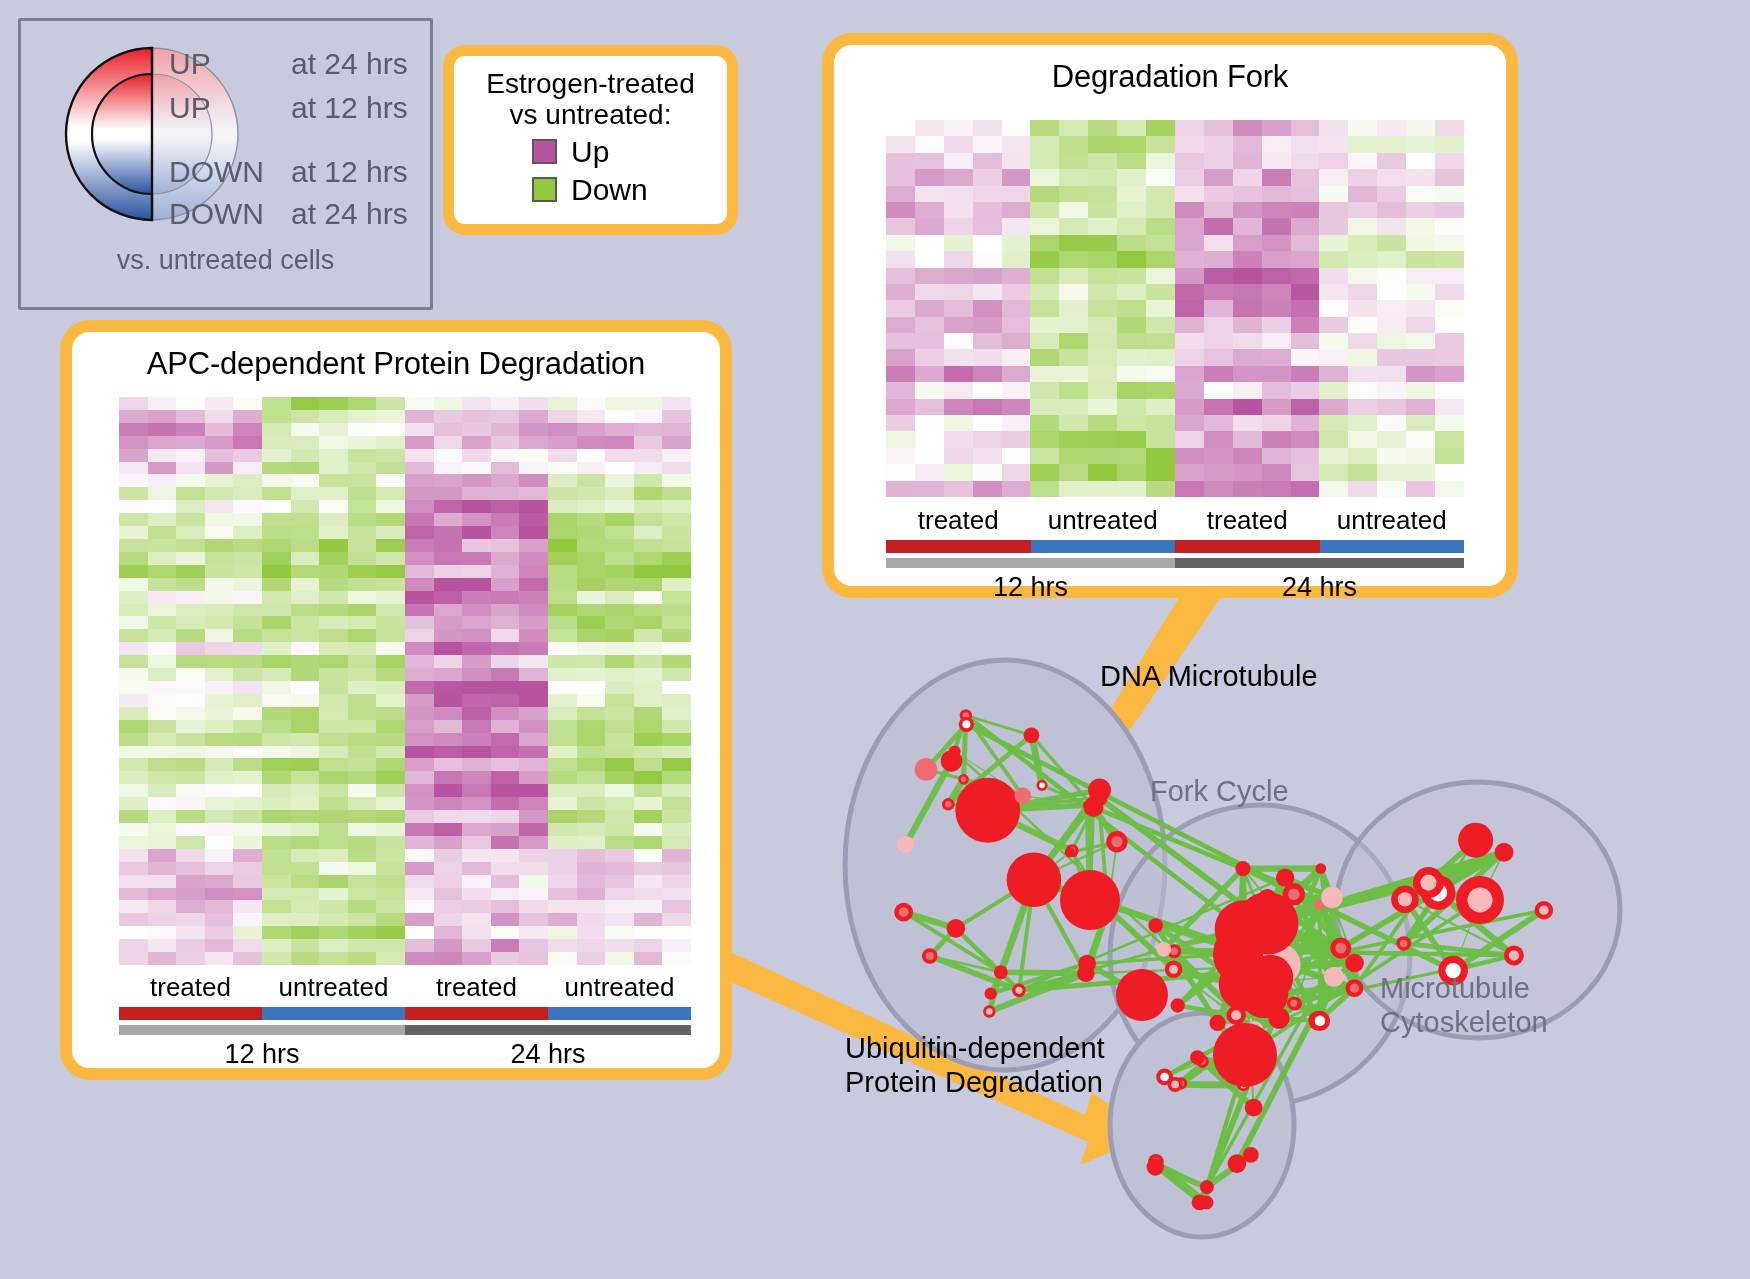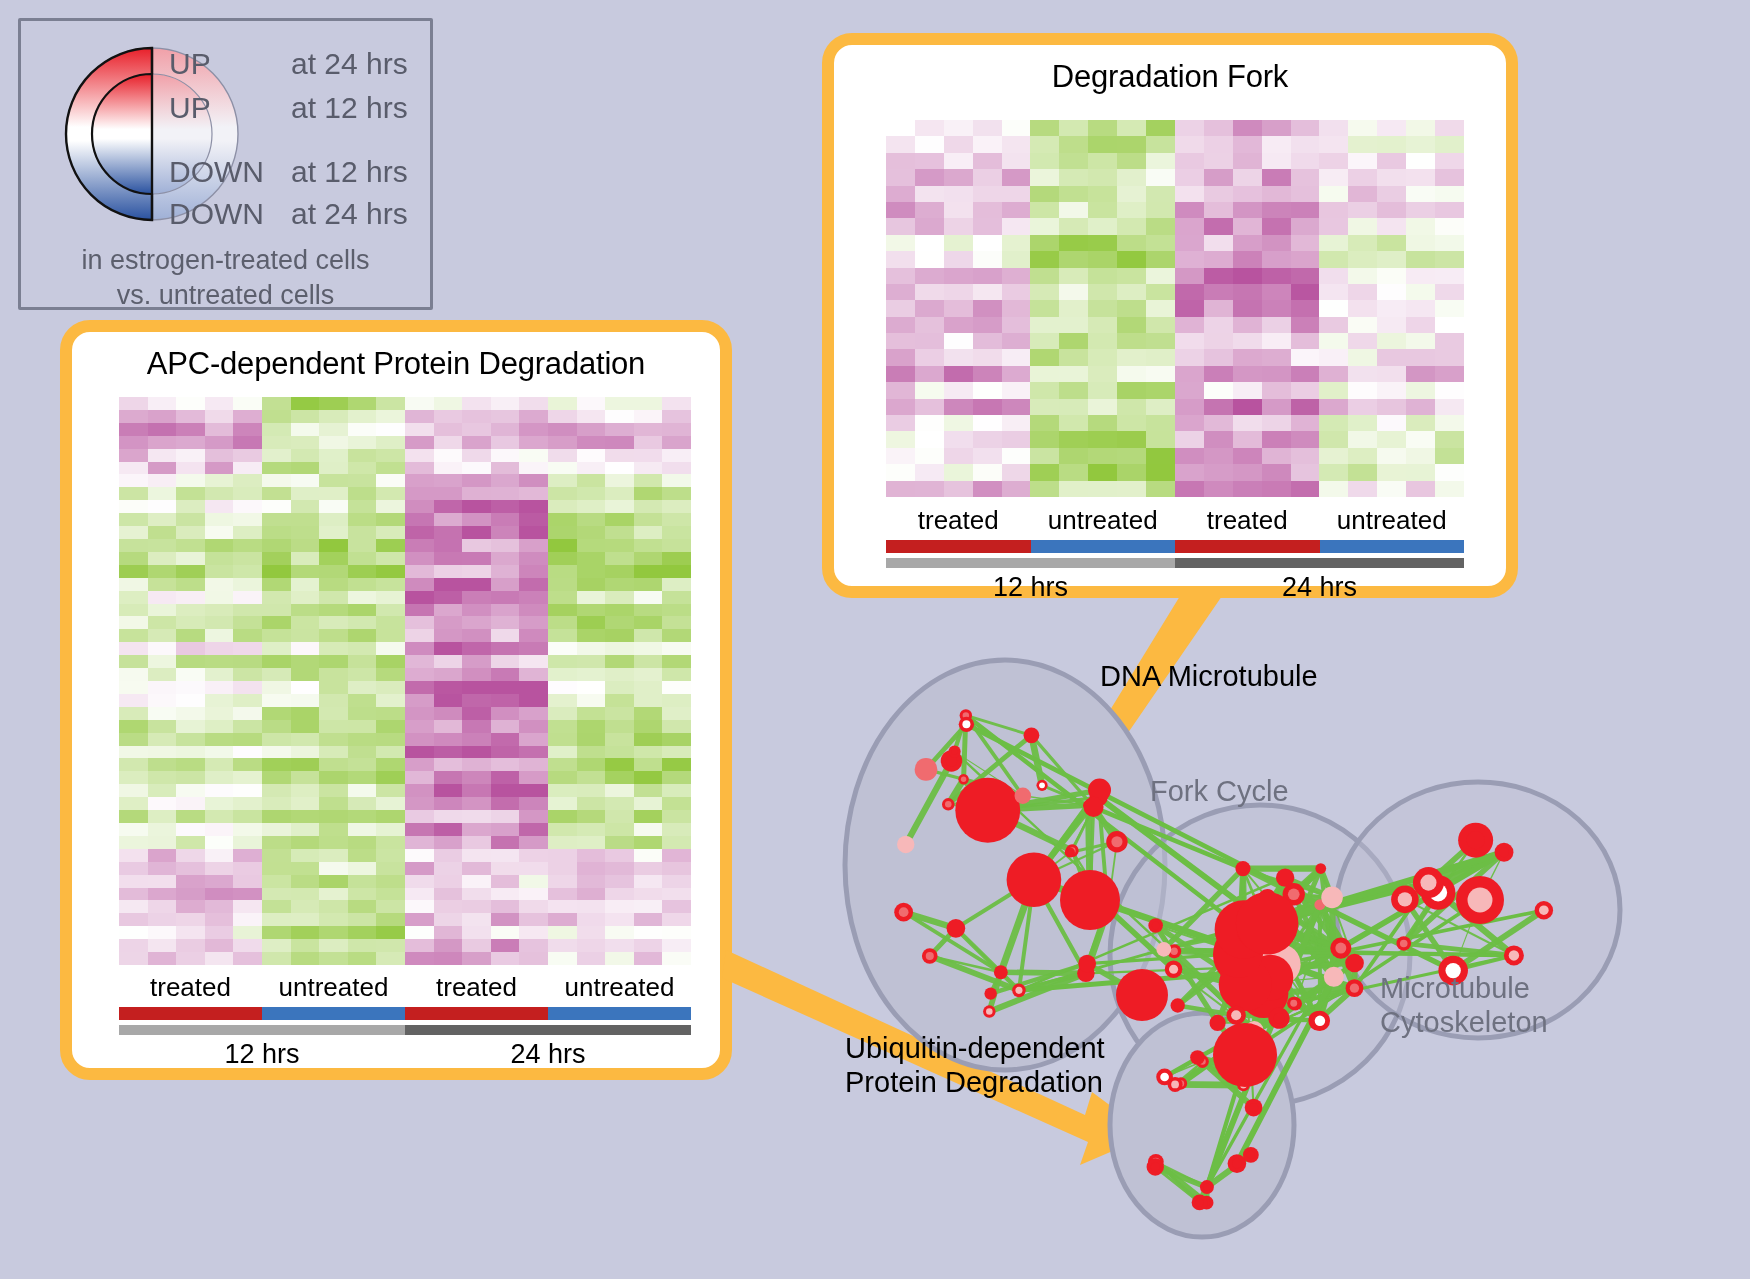--- a/index.html
+++ b/index.html
@@ -125,25 +125,38 @@
     <div class="cb-row cb-dn12">
       <span class="w">DOWN</span>
       <span>at 12 hrs</span>
     </div>
     <div class="cb-row cb-dn24">
       <span class="w">DOWN</span>
       <span>at 24 hrs</span>
     </div>
 
     <div class="cb-caption">
-      <div>in estrogen-treated cells</div>
       <div>vs. untreated cells</div>
     </div>
   </div>
 
+  <div class="panel" id="legend-panel">
+    <div class="lg-title">
+      <div>Estrogen-treated</div>
+      <div>vs untreated:</div>
+    </div>
+    <div class="lg-item">
+      <span class="lg-swatch up"></span>
+      <span class="lg-label">Up</span>
+    </div>
+    <div class="lg-item">
+      <span class="lg-swatch down"></span>
+      <span class="lg-label">Down</span>
+    </div>
+  </div>
 
   <div class="panel" id="panel-rf" style="left:822px; top:33px; width:696px; height:565px;">
     <div class="panel-title">Degradation Fork</div>
     <div id="hm-rf" class="hm" style="position: absolute; left: 52px; top: 75px; width: 578px; height: 377px; grid-template-columns: repeat(20, 1fr); grid-template-rows: repeat(23, 1fr);">
         <div style="background: rgb(255, 255, 255);"></div>
         <div style="background: rgb(245, 230, 241);"></div>
         <div style="background: rgb(249, 241, 247);"></div>
         <div style="background: rgb(242, 225, 238);"></div>
         <div style="background: rgb(252, 254, 250);"></div>
         <div style="background: rgb(183, 218, 127);"></div>

